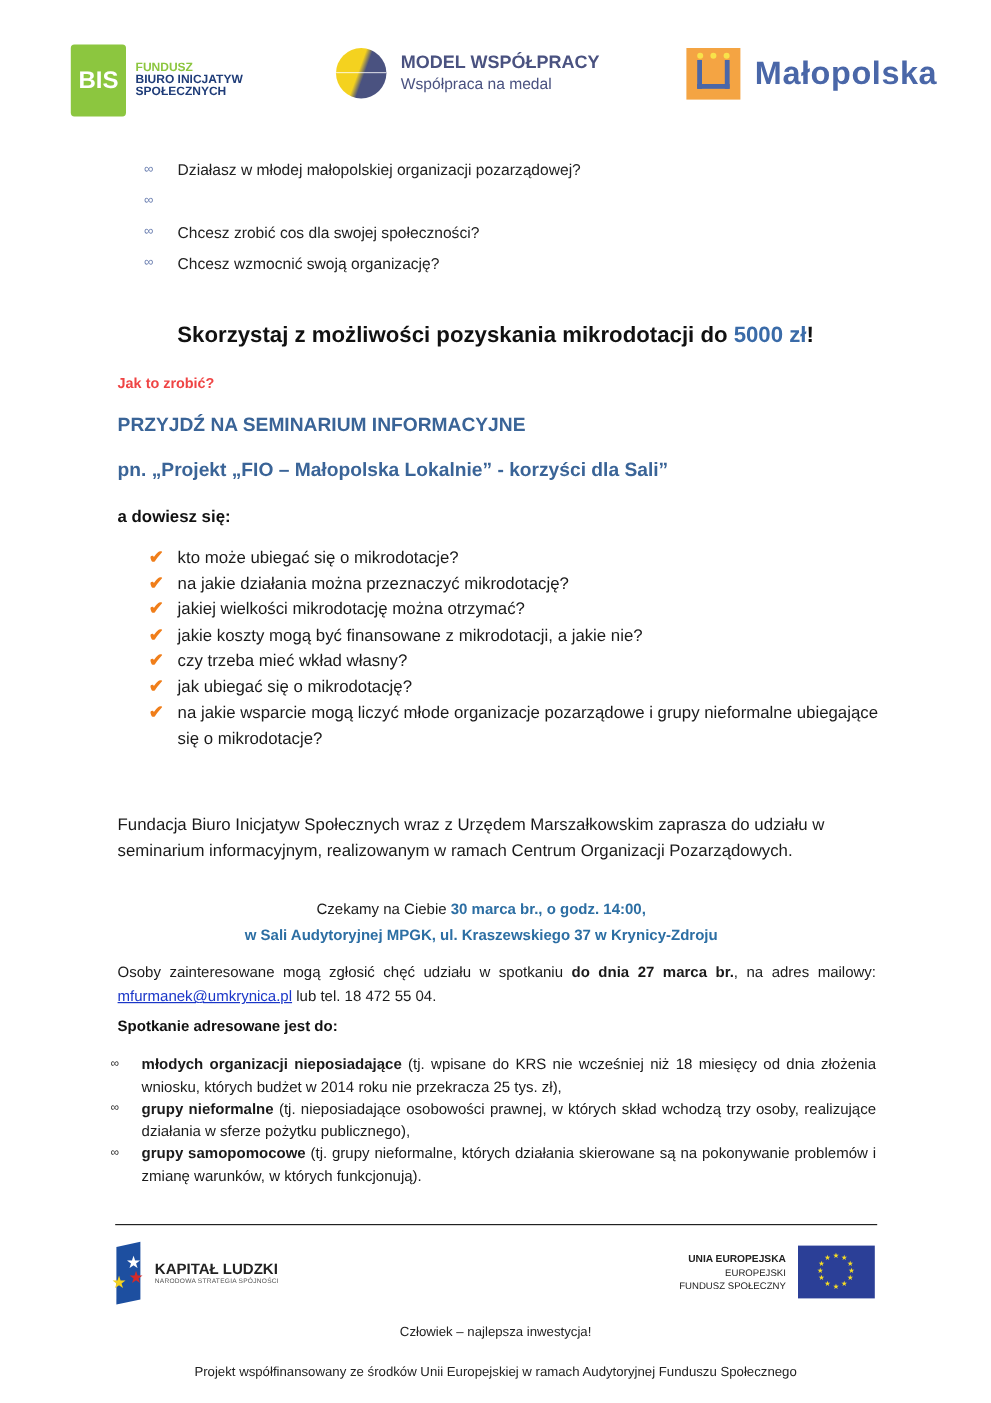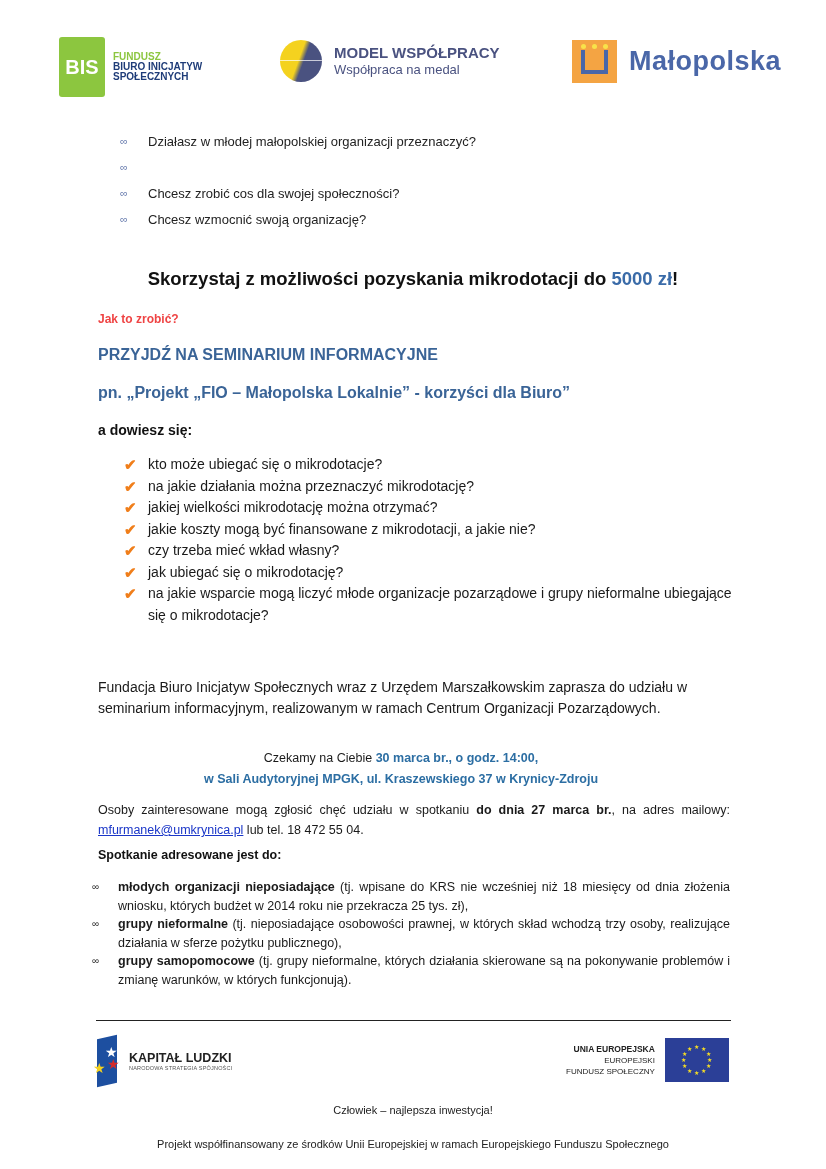--- a/index.html
+++ b/index.html
@@ -106,42 +106,42 @@
     <span class="dot" style="left:20px"></span>
     <span class="dot" style="left:31px"></span>
     <div class="crown"></div>
   </div>
   <div class="mp-text">Małopolska</div>
 </div>
 
 <ul class="abs top-list">
   <li>
       <span class="inf">∞</span>
-      <span>Działasz w młodej małopolskiej organizacji przeznaczyć?</span>
+      <span>Działasz w młodej małopolskiej organizacji pozarządowej?</span>
     </li>
   <li>
       <span class="inf">∞</span>
     </li>
   <li>
       <span class="inf">∞</span>
       <span>Chcesz zrobić cos dla swojej społeczności?</span>
     </li>
   <li>
       <span class="inf">∞</span>
       <span>Chcesz wzmocnić swoją organizację?</span>
     </li>
 </ul>
 
 <div class="abs headline">
   <span>Skorzystaj z możliwości pozyskania mikrodotacji do </span><span class="hl">5000 zł</span><span>!</span>
 </div>
 
 <div class="abs howto">Jak to zrobić?</div>
 <div class="abs seminar">PRZYJDŹ NA SEMINARIUM INFORMACYJNE</div>
-<div class="abs project">pn. „Projekt  „FIO – Małopolska Lokalnie”  - korzyści dla Biuro”</div>
+<div class="abs project">pn. „Projekt  „FIO – Małopolska Lokalnie”  - korzyści dla Sali”</div>
 <div class="abs learn">a dowiesz się:</div>
 
 <ul class="abs check-list">
   <li>
       <span class="check">✔</span>
       <span>kto może ubiegać się o mikrodotacje?</span>
     </li>
   <li>
       <span class="check">✔</span>
       <span>na jakie działania można przeznaczyć mikrodotację?</span>
@@ -227,13 +227,13 @@
     <span class="eu-star" style="left:29px;top:32px">★</span>
     <span class="eu-star" style="left:22px;top:30px">★</span>
     <span class="eu-star" style="left:17px;top:25px">★</span>
     <span class="eu-star" style="left:16px;top:19px">★</span>
     <span class="eu-star" style="left:17px;top:13px">★</span>
     <span class="eu-star" style="left:22px;top:8px">★</span>
   </div>
 </div>
 
 <div class="abs slogan">Człowiek – najlepsza inwestycja!</div>
-<div class="abs funding">Projekt współfinansowany ze środków Unii Europejskiej w ramach Europejskiego Funduszu Społecznego</div>
+<div class="abs funding">Projekt współfinansowany ze środków Unii Europejskiej w ramach Audytoryjnej Funduszu Społecznego</div>
 
 </body></html>

